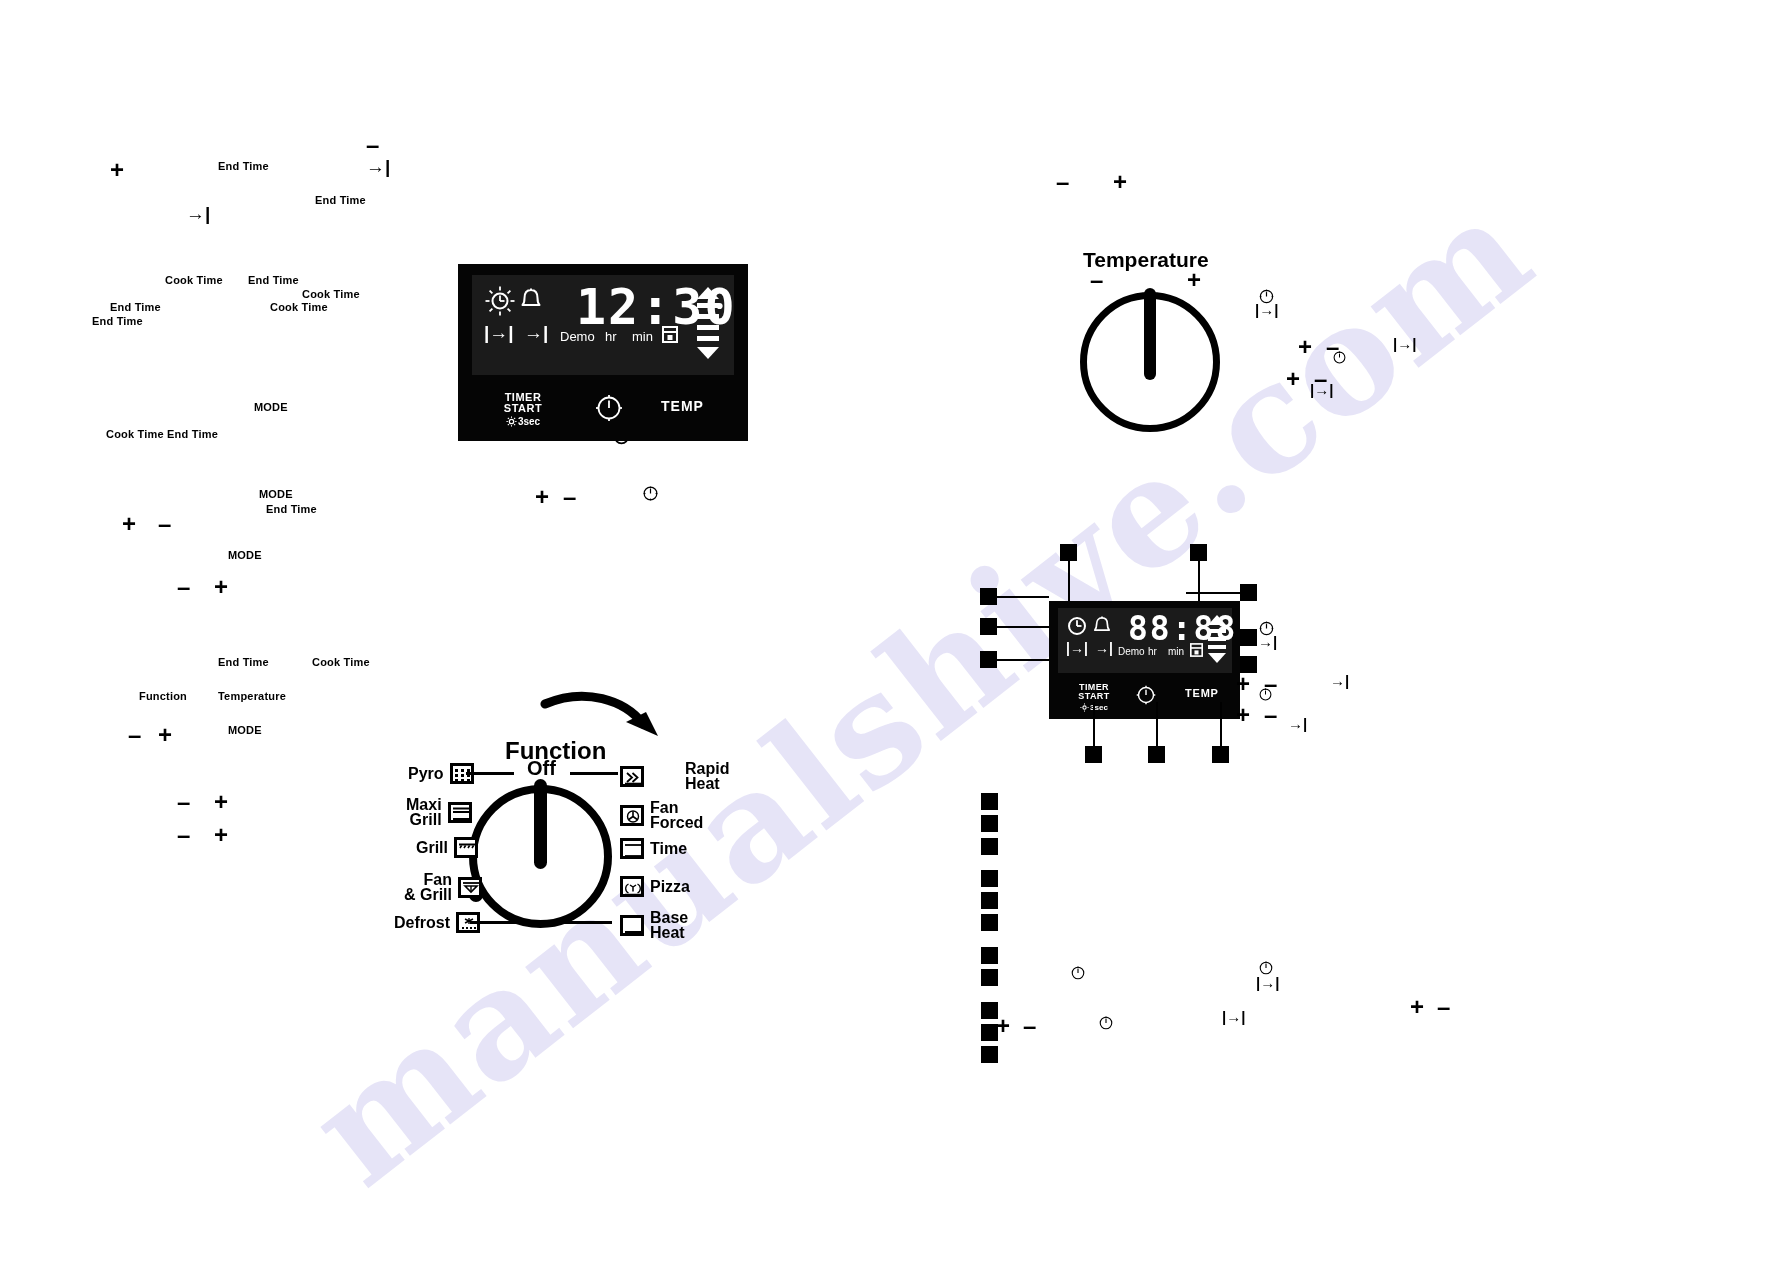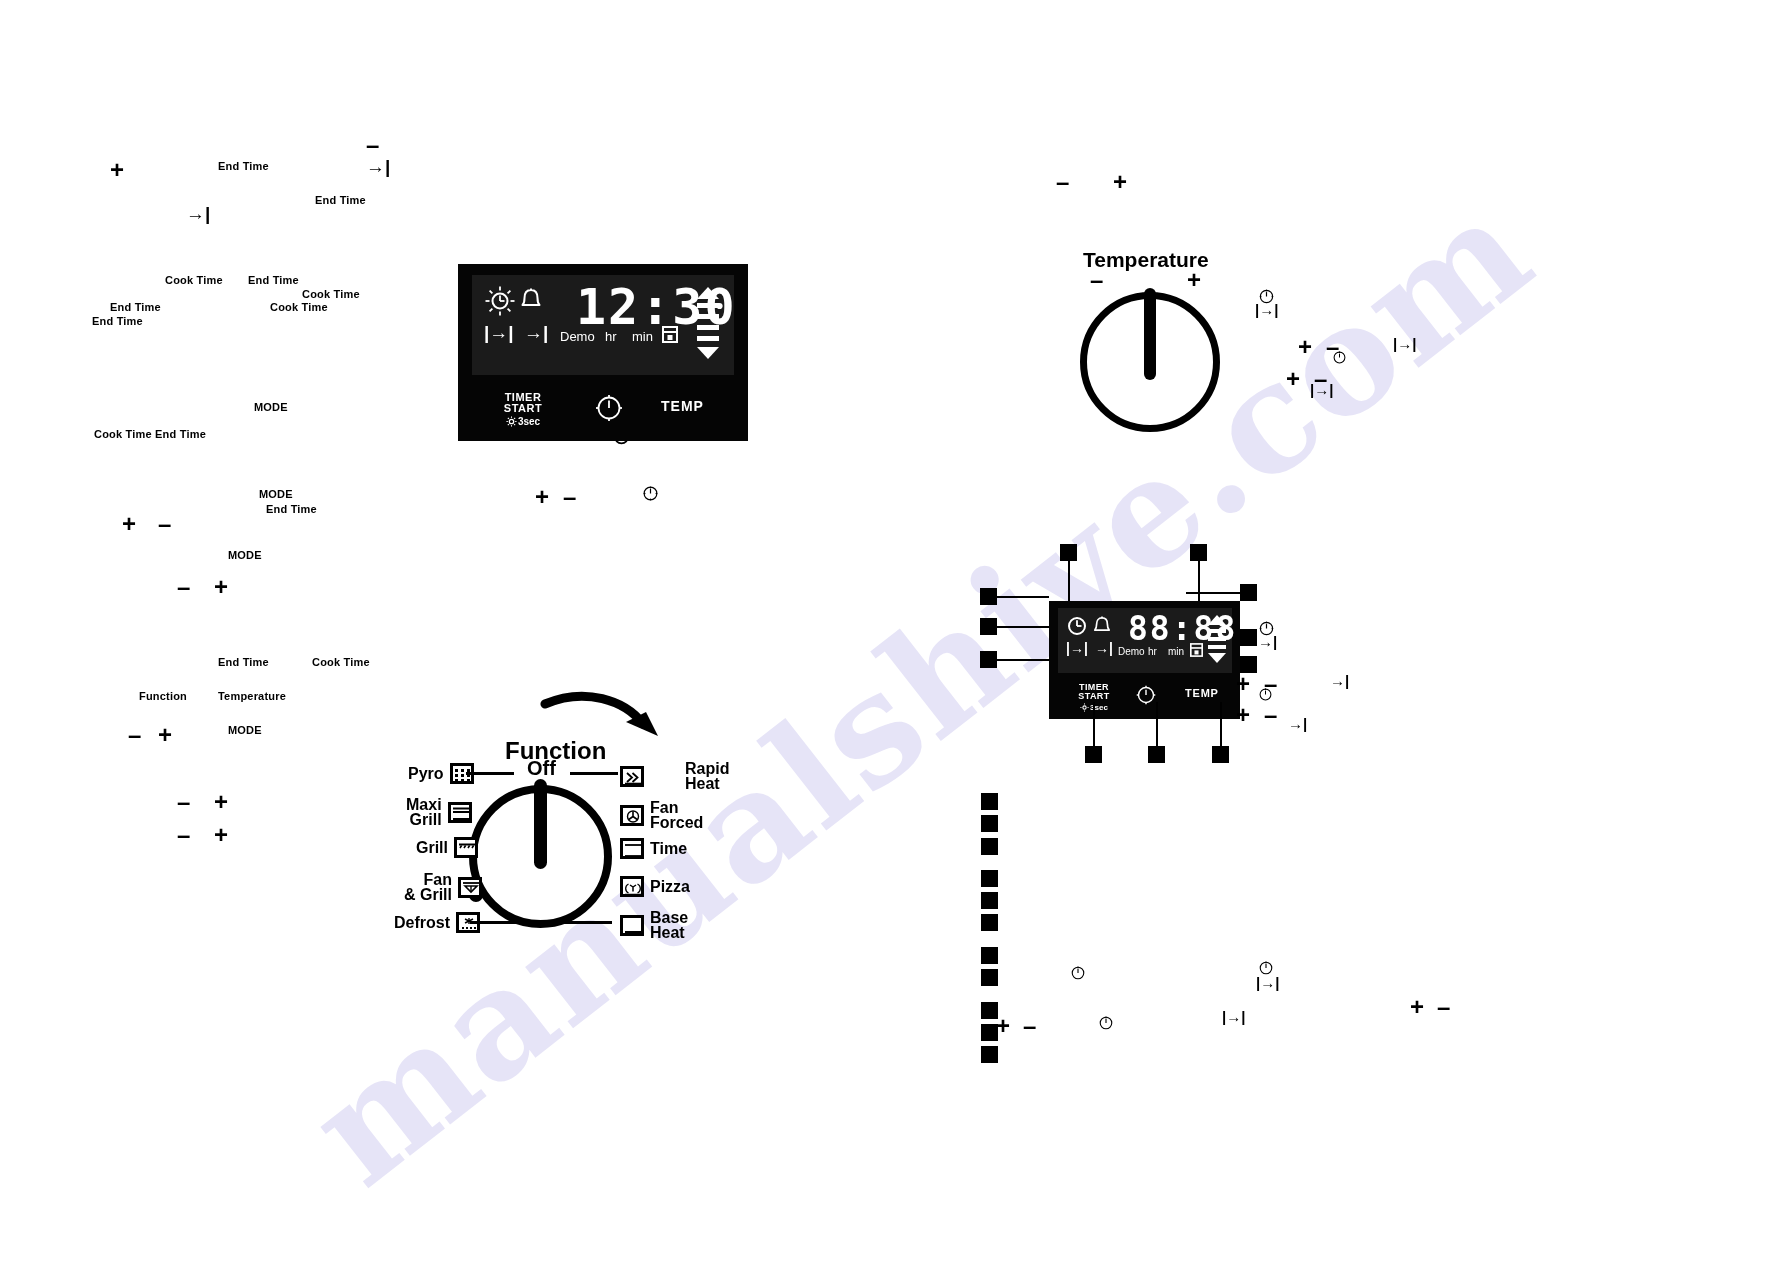--- a/index.html
+++ b/index.html
@@ -70,21 +70,21 @@
 <div class="abs sym-sm" style="left:186px;top:204px;">→|</div>
 
 <div class="abs lbl" style="left:165px;top:274px;">Cook Time</div>
 <div class="abs lbl" style="left:248px;top:274px;">End Time</div>
 <div class="abs lbl" style="left:302px;top:288px;">Cook Time</div>
 <div class="abs lbl" style="left:110px;top:301px;">End Time</div>
 <div class="abs lbl" style="left:270px;top:301px;">Cook Time</div>
 <div class="abs lbl" style="left:92px;top:315px;">End Time</div>
 
 <div class="abs lbl" style="left:254px;top:401px;">MODE</div>
-<div class="abs lbl" style="left:94px;top:428px;">Cook Time End Time</div>
+<div class="abs lbl" style="left:106px;top:428px;">Cook Time End Time</div>
 
 <div class="abs lbl" style="left:259px;top:488px;">MODE</div>
 <div class="abs lbl" style="left:266px;top:503px;">End Time</div>
 <div class="abs sym" style="left:122px;top:512px;">+</div>
 <div class="abs sym" style="left:158px;top:512px;">–</div>
 
 <div class="abs lbl" style="left:228px;top:549px;">MODE</div>
 <div class="abs sym" style="left:177px;top:575px;">–</div>
 <div class="abs sym" style="left:214px;top:575px;">+</div>
 

